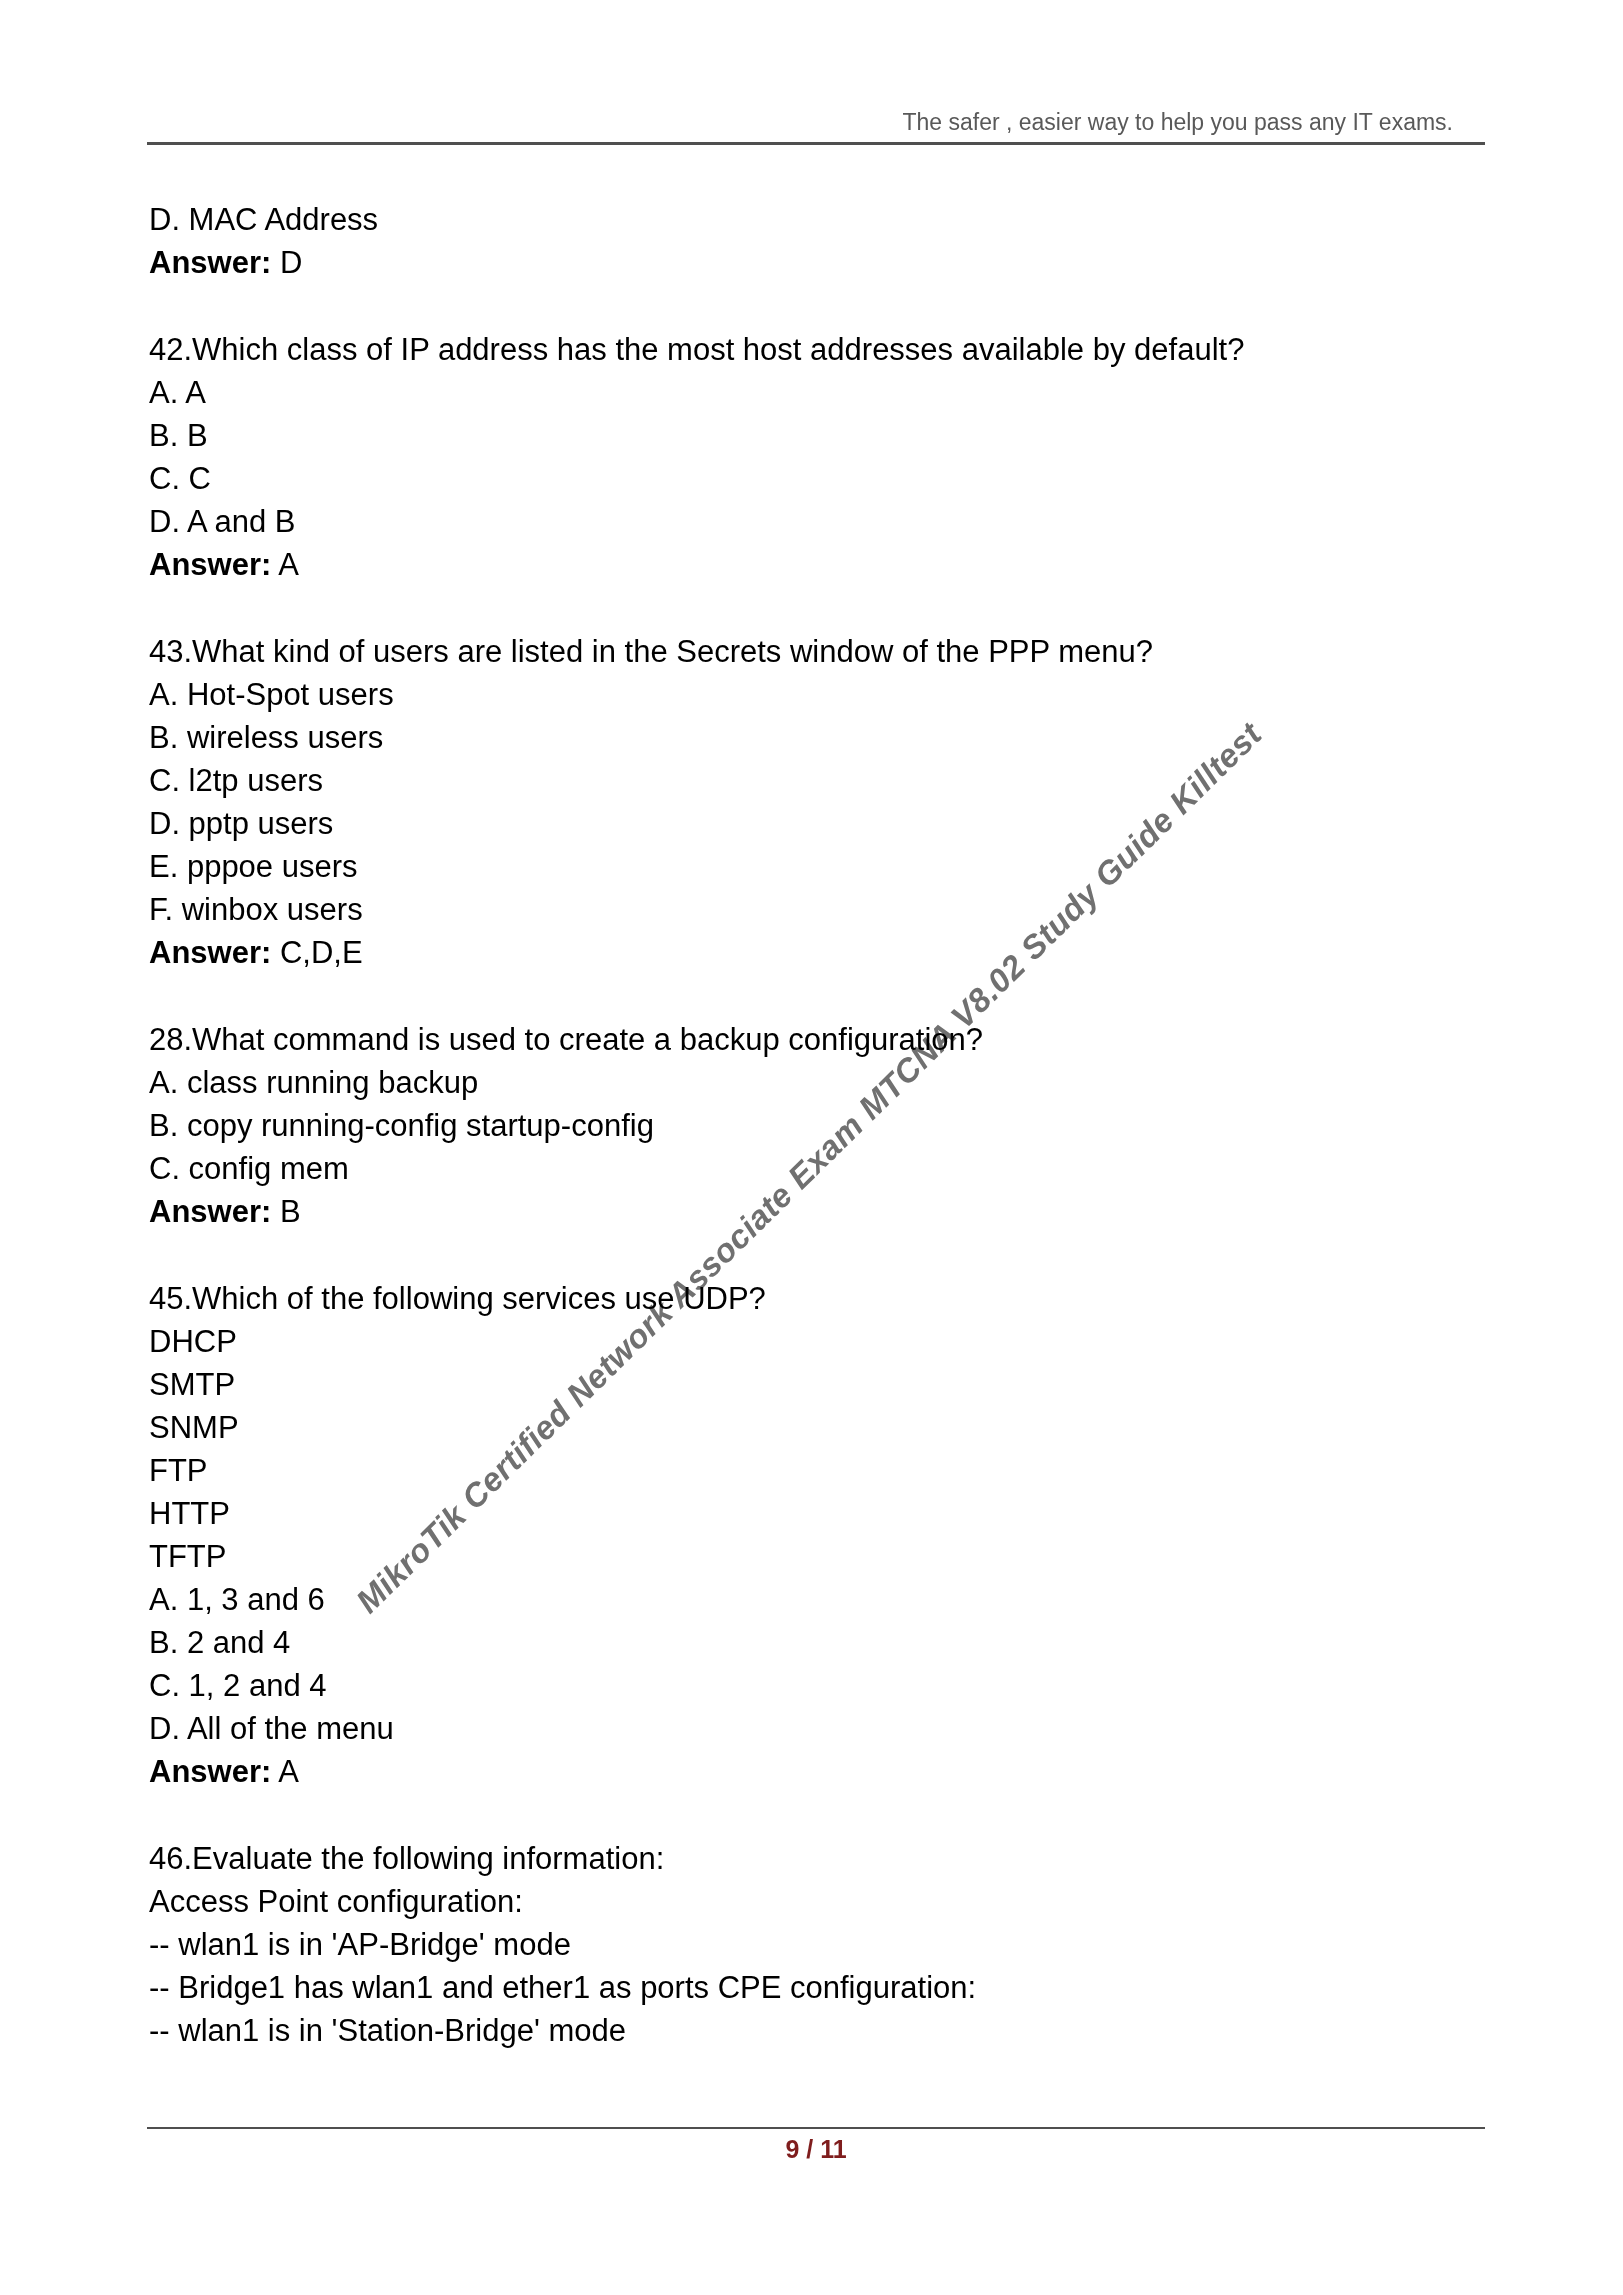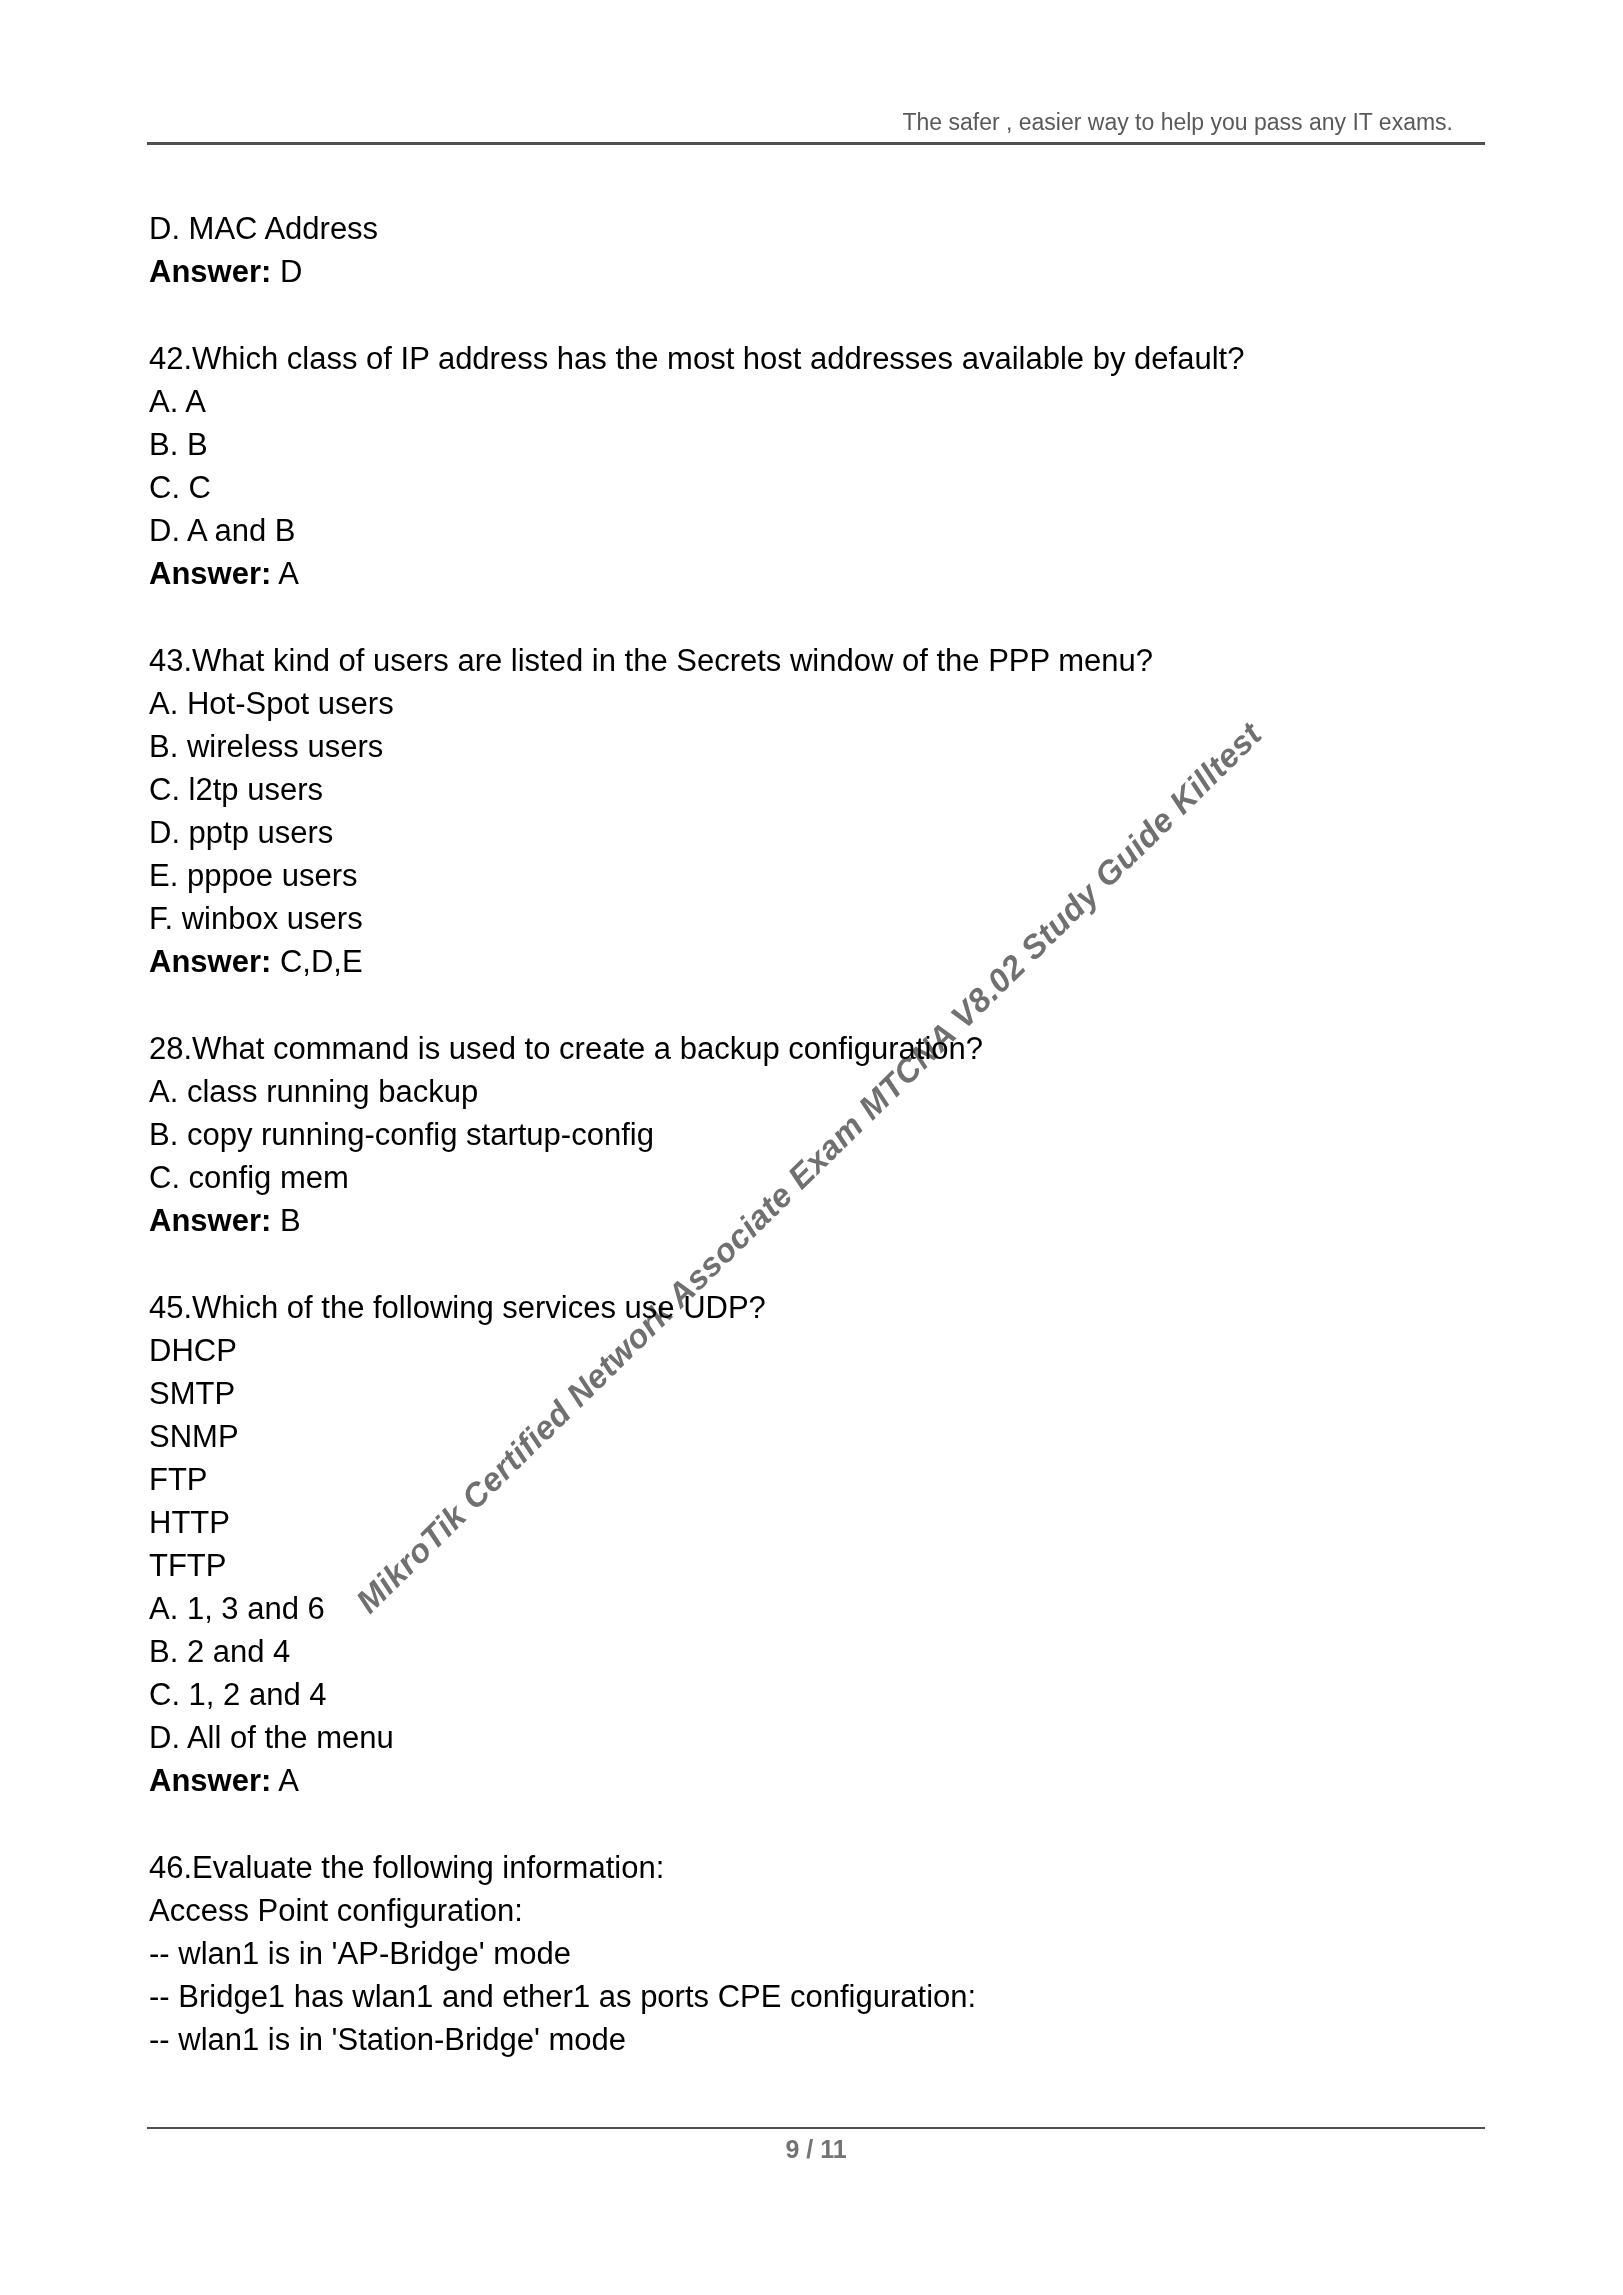--- a/index.html
+++ b/index.html
@@ -53,42 +53,42 @@
   .content {
     position: absolute;
     left: 149px;
     top: 198px;
     width: 1351px;
     font-size: 31px;
     line-height: 43px;
     z-index: 2;
   }
   .qa-block {
-    margin: 9px 0 44px 0;
+    margin: 0 0 44px 0;
   }
   .text-line, .answer-line {
     white-space: pre-wrap;
   }
   .answer-label {
     font-weight: bold;
   }
 
   
   .page-footer {
     position: absolute;
     left: 147px;
     top: 2127px;
     width: 1338px;
     border-top: 2.4px solid #4f4f4f;
     box-sizing: border-box;
     text-align: center;
     padding-top: 6.4px;
     font-size: 25px;
     font-weight: bold;
-    color: #737373;
+    color: #7f1d1d;
     z-index: 2;
   }
 </style>
 </head>
 <body>
 
 <div class="page-header">
   <span>The safer , easier way to help you pass any IT exams.</span>
 </div>
 

